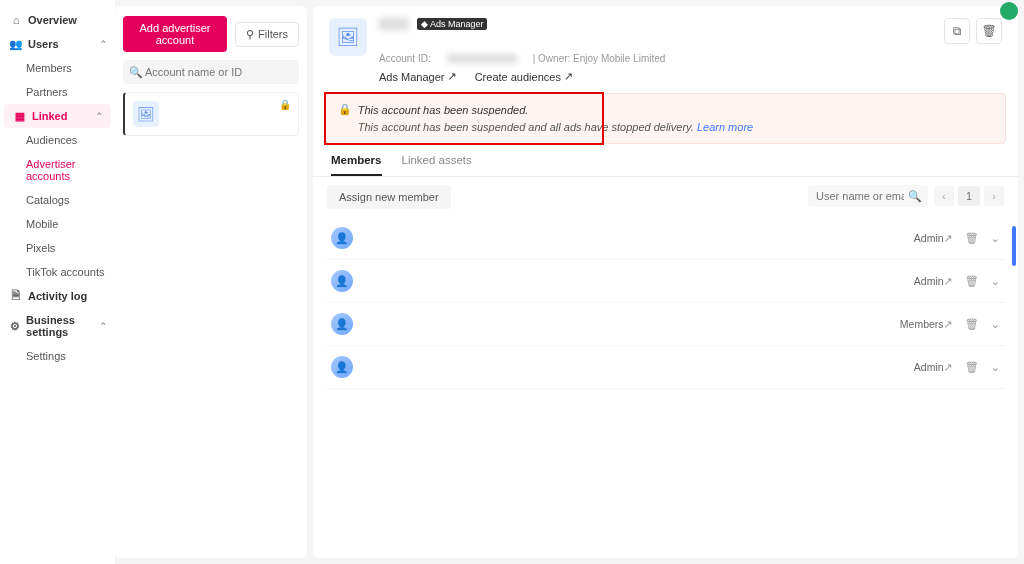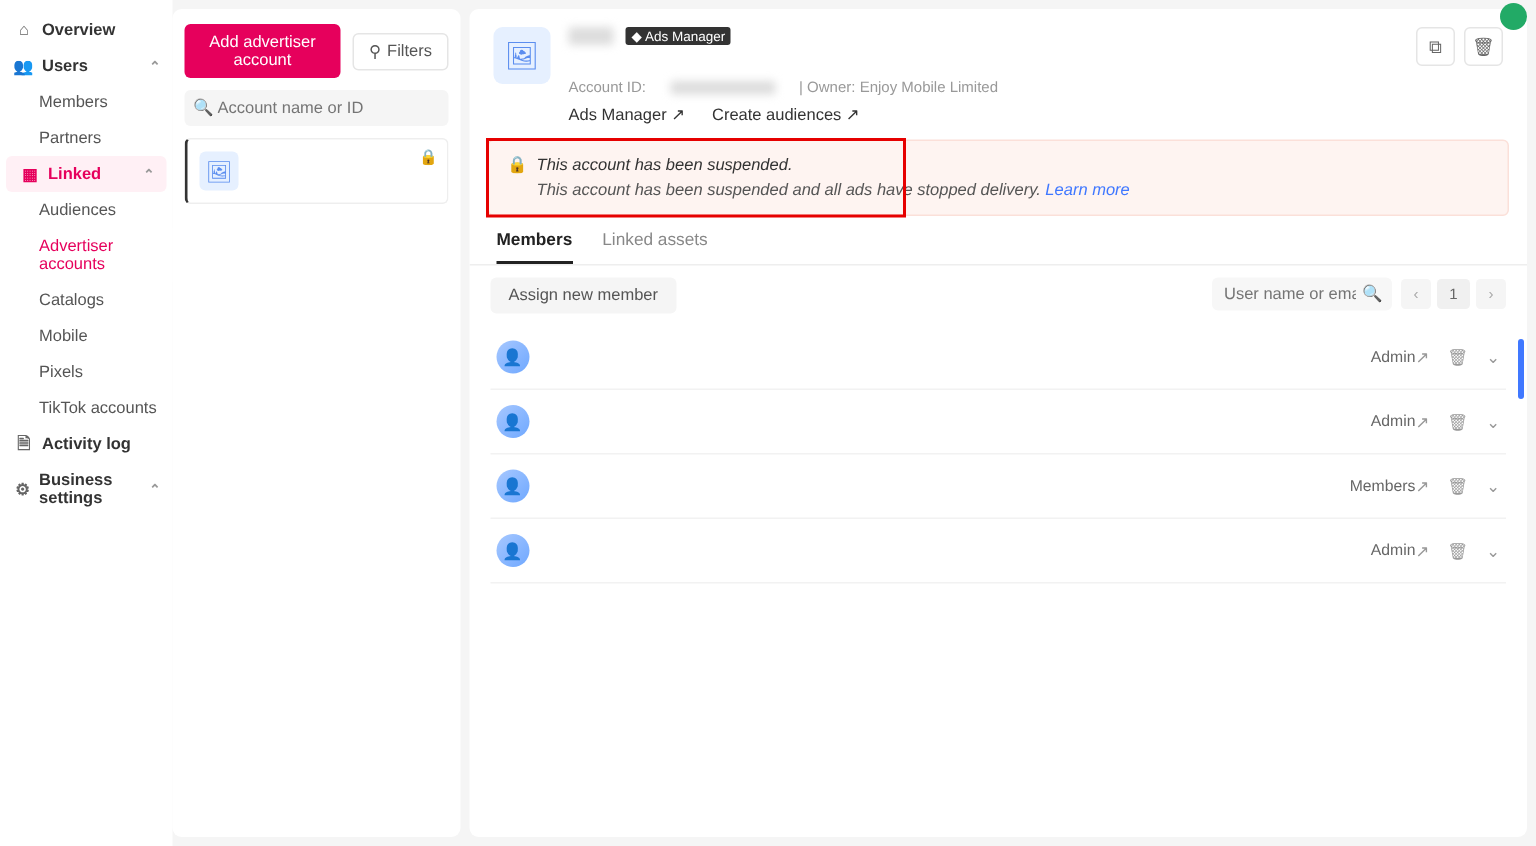--- a/index.html
+++ b/index.html
@@ -121,20 +121,23 @@
     </div>
     <div class="nav-item header">
       <span class="icon">🗎</span>
       <span>Activity log</span>
     </div>
     <div class="nav-item header">
       <span class="icon">⚙</span>
       <span>Business settings</span>
       <span class="chev">⌃</span>
     </div>
+    <div class="nav-item child">
+      <span>Settings</span>
+    </div>
   </nav>
 
   <div class="middle-col">
     <div class="mid-top">
       <button class="btn-pink">Add advertiser account</button>
       <button class="btn-filters">
         <span>⚲</span>
         <span>Filters</span>
       </button>
     </div>

